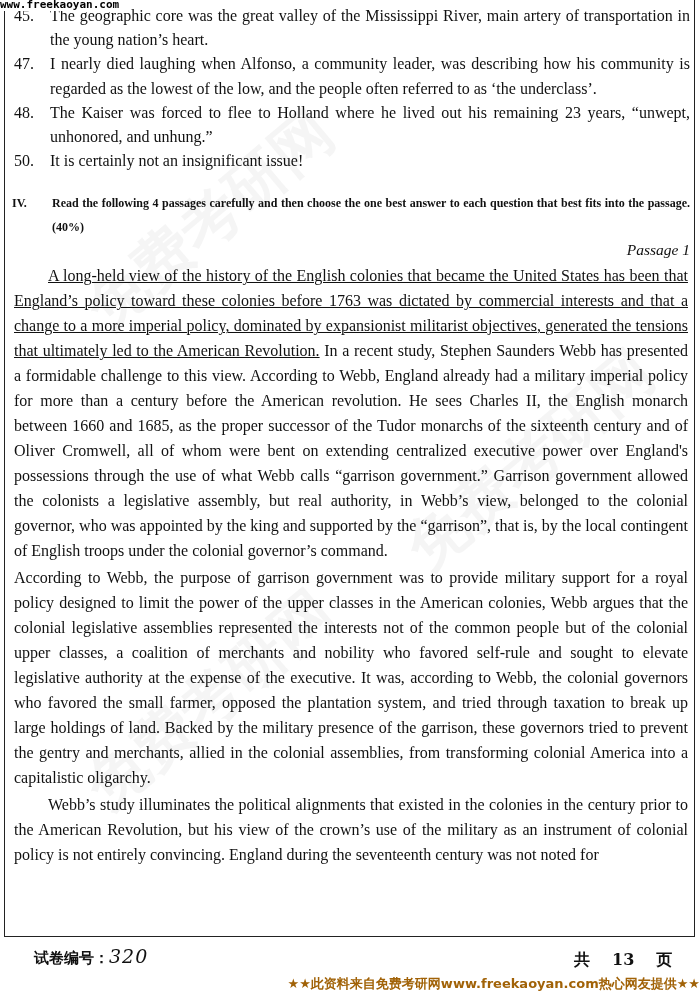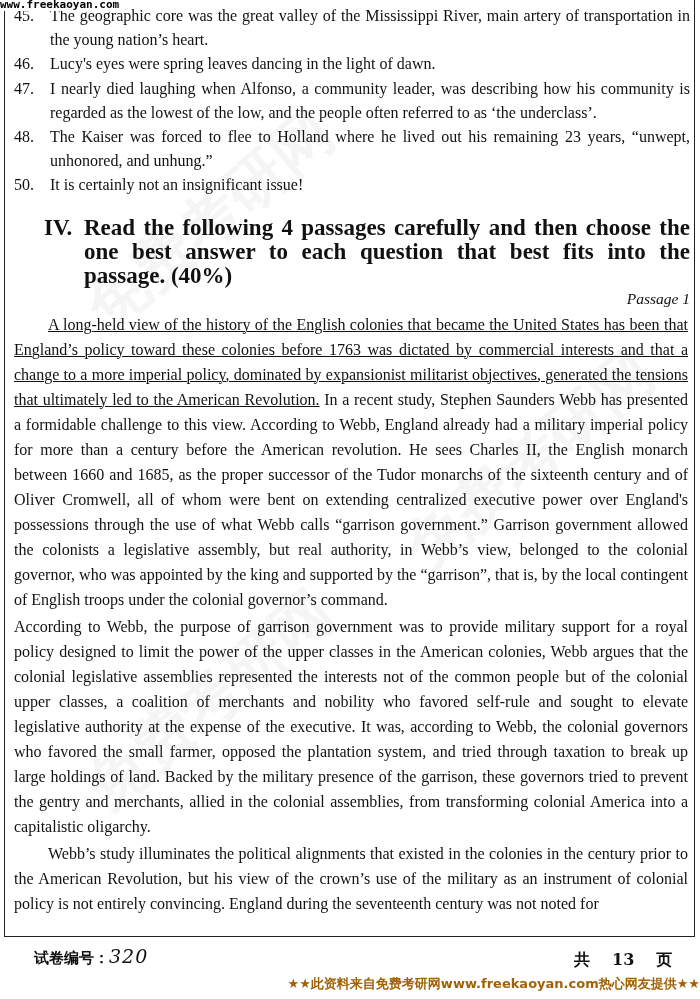--- a/index.html
+++ b/index.html
@@ -21,23 +21,22 @@
       border-bottom: 1.5px solid #222; box-sizing: border-box;
     }
     .content { position: absolute; left: 12px; top: 4px; width: 678px; }
     .item {
       display: flex; font-size: 16px; line-height: 24.2px;
       text-align: justify;
     }
     .item .num { width: 36px; flex: none; padding-left: 2px; }
     .item .txt { flex: 1; text-align: justify; text-align-last: left; }
     .section-title {
-      margin-top: 18px; font-weight: bold; font-size: 23px; line-height: 24px;
+      margin-top: 18px; font-weight: bold; font-size: 12px; line-height: 24px;
       display: flex;
-      margin-left: 32px;
     }
     .section-title .num { width: 40px; flex: none; }
     .section-title .txt { flex: 1; text-align: justify; }
     .passage-title {
       text-align: right; font-style: italic; font-size: 15.5px;
       line-height: 22px; margin-top: 0px;
     }
     .para {
       font-size: 16px; line-height: 25px; text-align: justify;
       text-indent: 34px; margin: 2px;
@@ -79,24 +78,20 @@
 <div class="watermark-url">www.freekaoyan.com</div>
 
 <div class="frame"></div>
 
 <div class="content">
   <div class="item">
     <span class="num">45.</span>
     <span class="txt">The geographic core was the great valley of the Mississippi River, main artery of transportation in the young nation’s heart.</span>
   </div>
   <div class="item">
-    <span class="num">46.</span>
-    <span class="txt">Lucy's eyes were spring leaves dancing in the light of dawn.</span>
-  </div>
-  <div class="item">
     <span class="num">47.</span>
     <span class="txt">I nearly died laughing when Alfonso, a community leader, was describing how his community is regarded as the lowest of the low, and the people often referred to as ‘the underclass’.</span>
   </div>
   <div class="item">
     <span class="num">48.</span>
     <span class="txt">The Kaiser was forced to flee to Holland where he lived out his remaining 23 years, “unwept, unhonored, and unhung.”</span>
   </div>
   <div class="item">
     <span class="num">50.</span>
     <span class="txt">It is certainly not an insignificant issue!</span>

